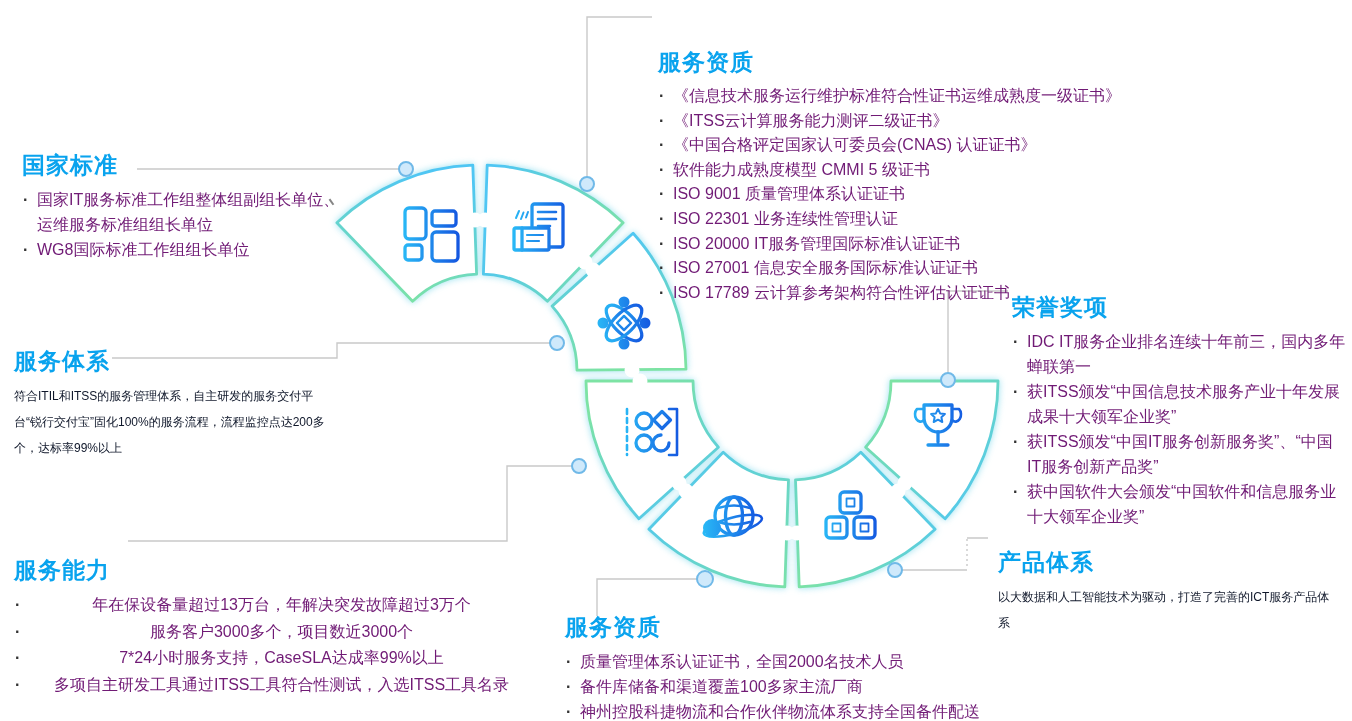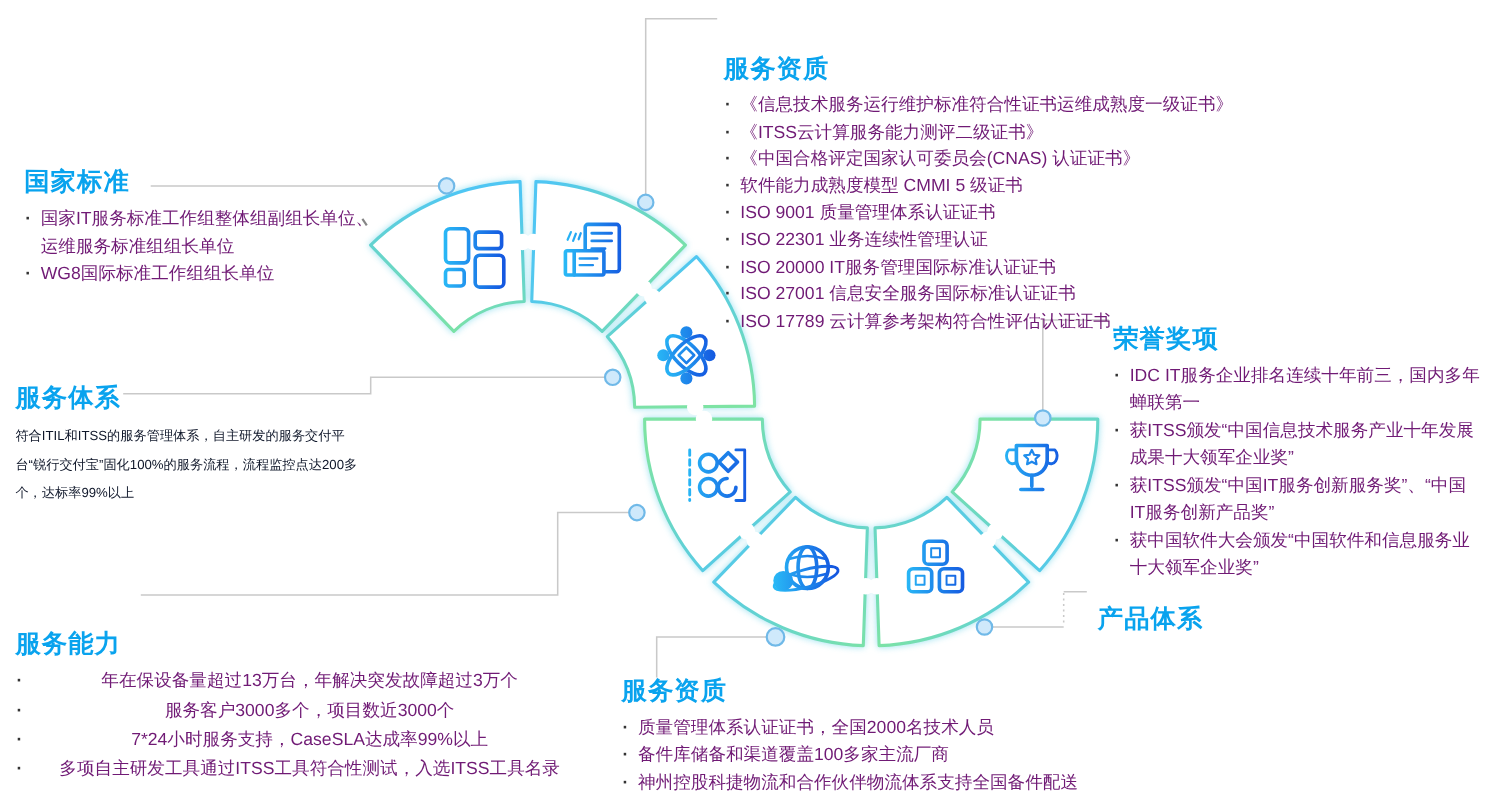--- a/index.html
+++ b/index.html
@@ -191,21 +191,21 @@
       <li>ISO 27001 信息安全服务国际标准认证证书</li>
       <li>ISO 17789 云计算参考架构符合性评估认证证书</li>
     </ul>
   </section>
 
   <section class="section" id="sec-system" style="left:14px;top:348px;width:324px;">
     <h2>服务体系</h2>
     <p>符合ITIL和ITSS的服务管理体系，自主研发的服务交付平台“锐行交付宝”固化100%的服务流程，流程监控点达200多个，达标率99%以上</p>
   </section>
 
-  <section class="section" id="sec-capability" style="left:14px;top:572px;width:520px;">
+  <section class="section" id="sec-capability" style="left:14px;top:557px;width:520px;">
     <h2>服务能力</h2>
     <ul>
       <li>年在保设备量超过13万台，年解决突发故障超过3万个</li>
       <li>服务客户3000多个，项目数近3000个</li>
       <li>7*24小时服务支持，CaseSLA达成率99%以上</li>
       <li>多项自主研发工具通过ITSS工具符合性测试，入选ITSS工具名录</li>
     </ul>
   </section>
 
   <section class="section" id="sec-network" style="left:565px;top:614px;width:500px;">
@@ -222,15 +222,16 @@
     <ul>
       <li>IDC IT服务企业排名连续十年前三，国内多年蝉联第一</li>
       <li>获ITSS颁发“中国信息技术服务产业十年发展成果十大领军企业奖”</li>
       <li>获ITSS颁发“中国IT服务创新服务奖”、“中国IT服务创新产品奖”</li>
       <li>获中国软件大会颁发“中国软件和信息服务业十大领军企业奖”</li>
     </ul>
   </section>
 
   <section class="section" id="sec-product" style="left:998px;top:549px;width:336px;">
     <h2>产品体系</h2>
+    <p>以大数据和人工智能技术为驱动，打造了完善的ICT服务产品体系</p>
   </section>
 
 </div>
 
 </body></html>

